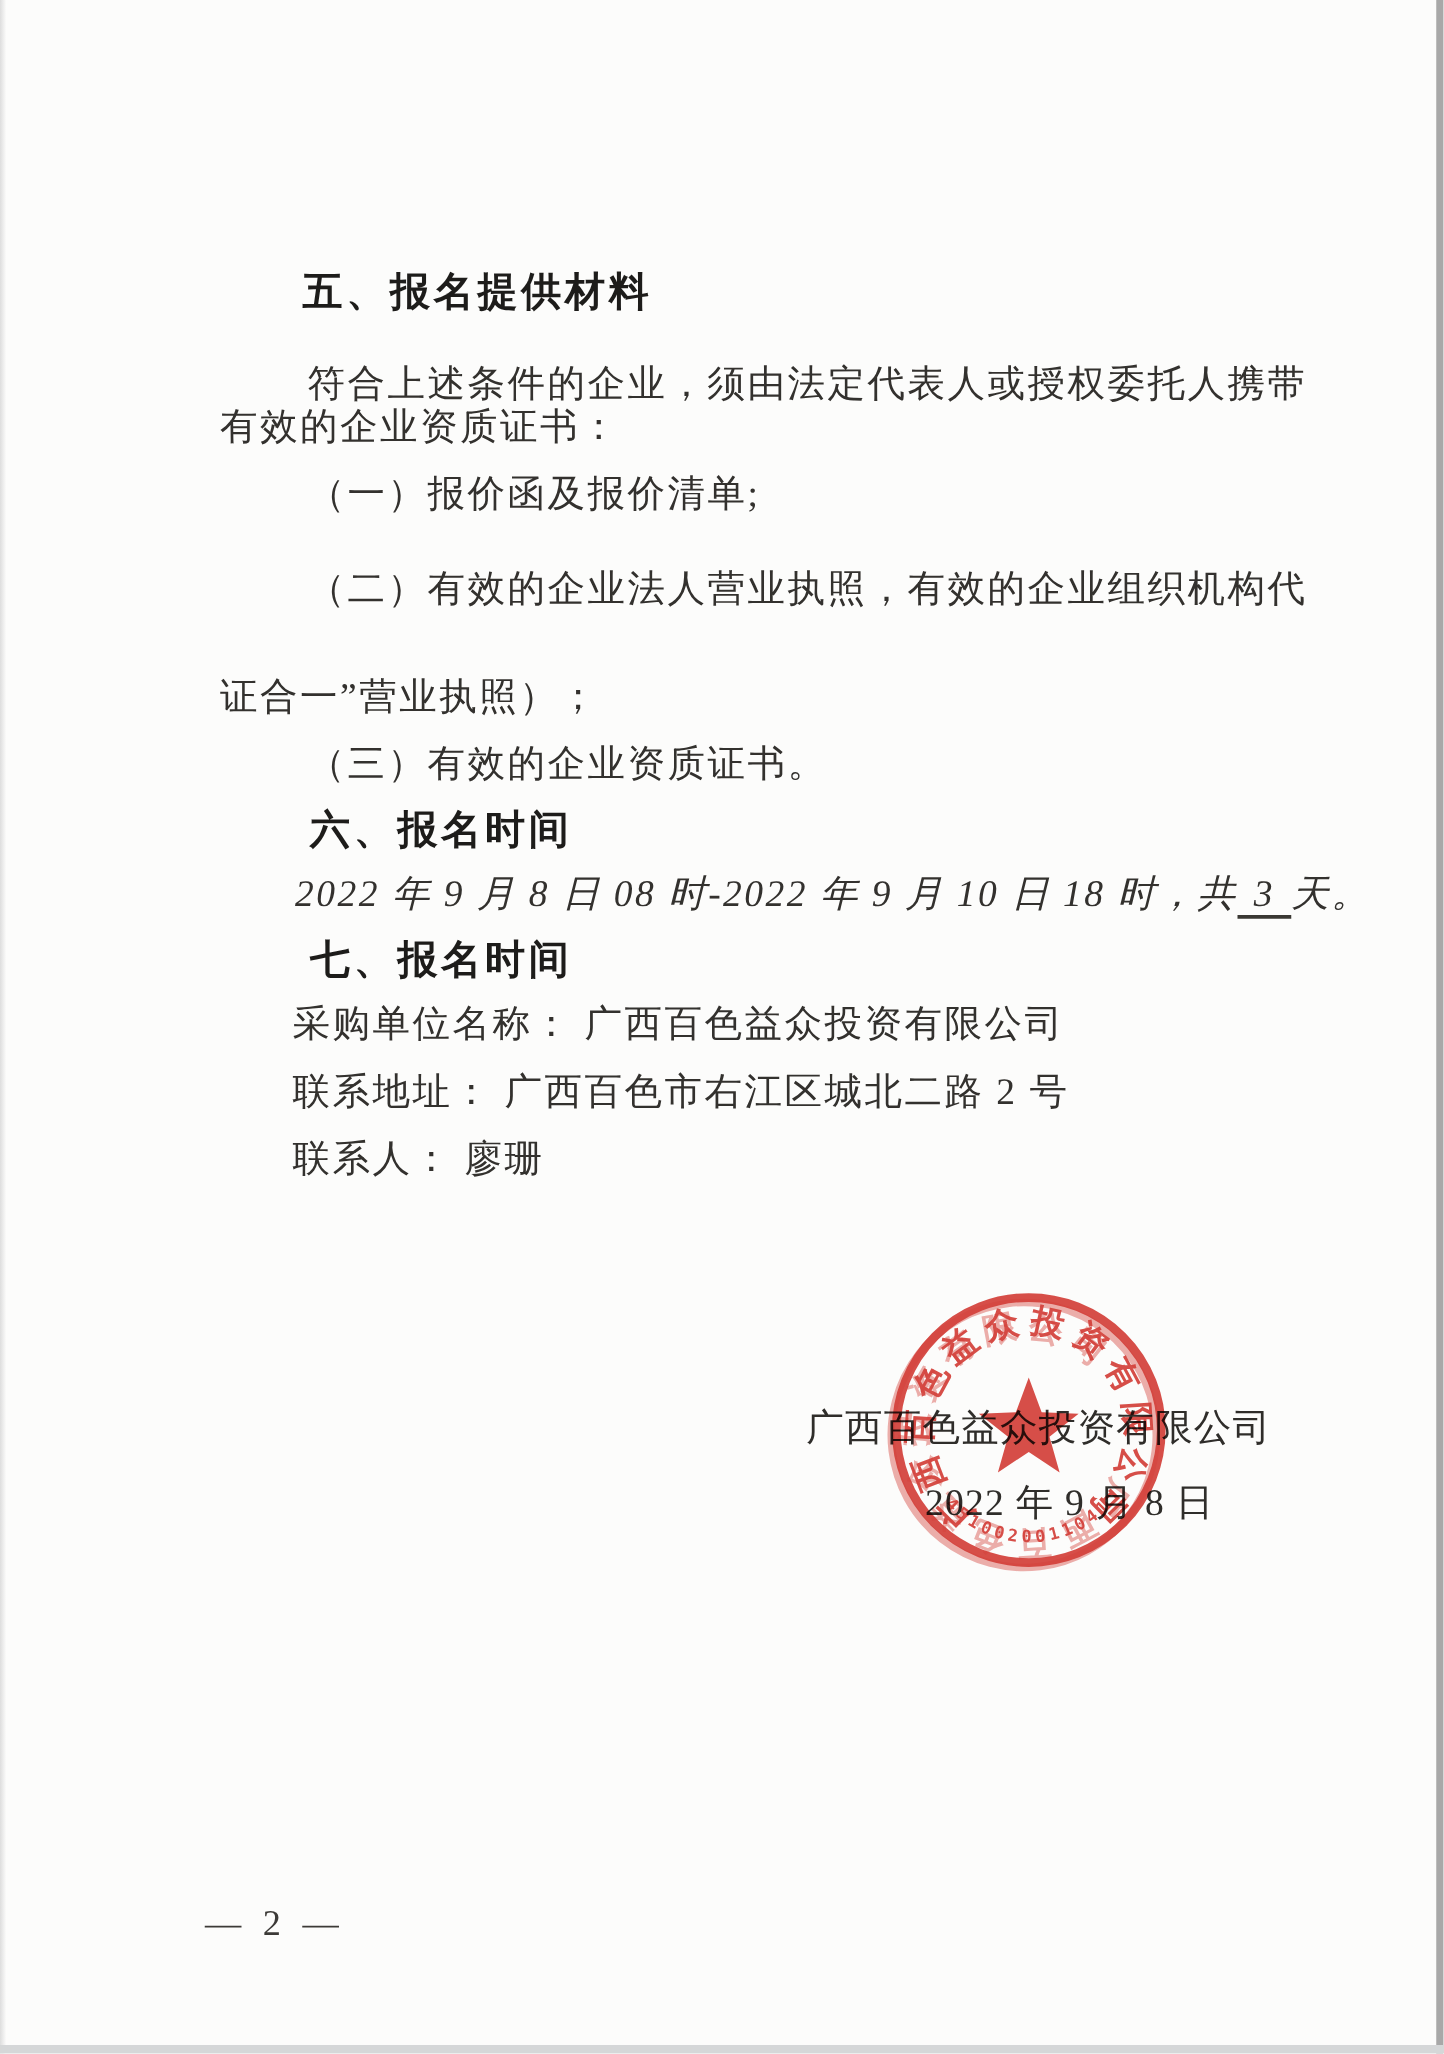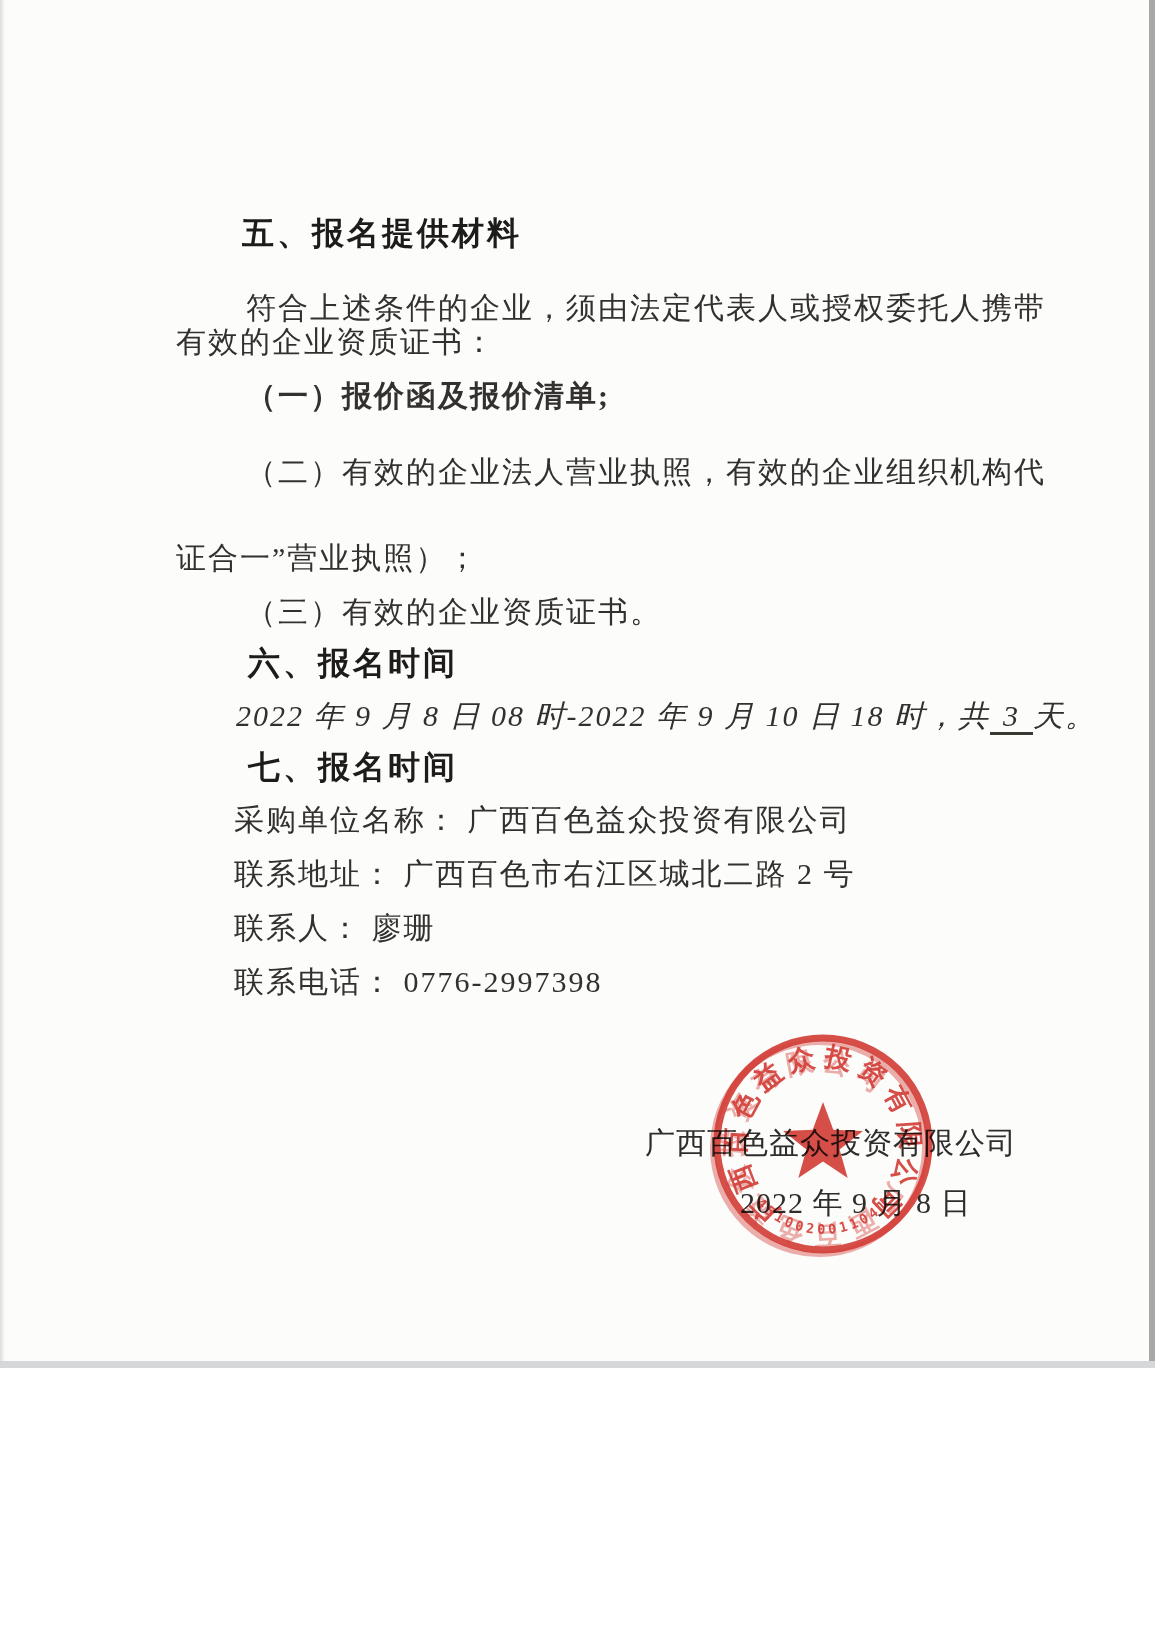--- a/index.html
+++ b/index.html
@@ -1,18 +1,18 @@
 <!DOCTYPE html>
 <html><head>
 <meta charset="utf-8">
 <style>
   html,body { margin:0; padding:0; background:#ffffff; }
   .page {
     position:relative;
-    width:1155px; height:1368px;
+    width:1155px; height:1643px;
     background:#fcfcfb;
     overflow:hidden;
     font-family:"Liberation Serif","DejaVu Serif",serif;
     color:#2e2d2b;
   }
   .line {
     position:absolute;
     white-space:pre;
     font-size:30px;
     letter-spacing:2px;
@@ -56,33 +56,32 @@
   .edge-bottom{ left:0; bottom:0; width:1155px; height:7px; background:#d5d7d8; }
 </style>
 </head>
 <body>
 
 <div class="page">
 
   <div class="line h" style="left:242px; top:216px;">五、报名提供材料</div>
   <div class="line" style="left:246px; top:271px;margin-top:20px;">符合上述条件的企业，须由法定代表人或授权委托人携带</div>
   <div class="line" style="left:176px; top:325px;">有效的企业资质证书：</div>
-  <div class="line" style="left:246px; top:379px;font-weight:bold;">（一）报价函及报价清单;</div>
+  <div class="line" style="left:246px; top:379px;">（一）报价函及报价清单;</div>
   <div class="line" style="left:246px; top:455px;">（二）有效的企业法人营业执照，有效的企业组织机构代</div>
   <div class="line" style="left:176px; top:541px;">证合一”营业执照）；</div>
   <div class="line" style="left:246px; top:595px;">（三）有效的企业资质证书。</div>
 
   <div class="line h" style="left:248px; top:646px;">六、报名时间</div>
   <div class="line" style="left:236px; top:699px;font-style:italic;"><span>2022 年 9 月 8 日 08 时-2022 年 9 月 10 日 18 时，共</span><span class="days-underline">3</span><span>天。</span></div>
 
   <div class="line h" style="left:248px; top:750px;">七、报名时间</div>
   <div class="line" style="left:234px; top:803px;">采购单位名称： 广西百色益众投资有限公司</div>
   <div class="line" style="left:234px; top:857px;">联系地址： 广西百色市右江区城北二路 2 号</div>
   <div class="line" style="left:234px; top:911px;">联系人： 廖珊</div>
-  <div class="line" style="left:234px; top:965px;">联系电话： 0776-2997398</div>
 
   <div class="line sig" style="left:645px; top:1126px;">广西百色益众投资有限公司</div>
   <div class="line sig" style="left:740px; top:1186px;">2022 年 9 月 8 日</div>
 
   <svg class="seal-svg" viewBox="0 0 360 360">
     <defs>
       <path id="sealNamePath" d="M 135.3 243.9 A 78 78 0 1 1 224.7 243.9" fill="none"></path>
       <path id="sealSerialPath" d="M 109.1 235.4 A 90 90 0 0 0 250.9 235.4" fill="none"></path>
     </defs>
 

